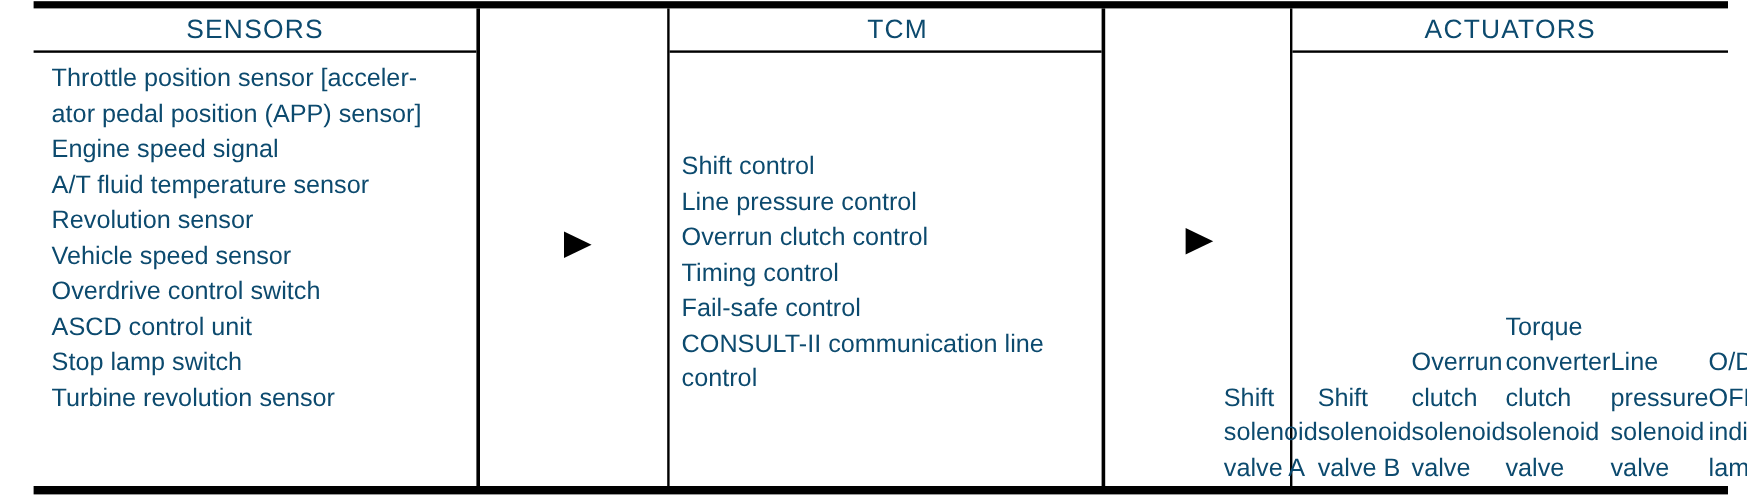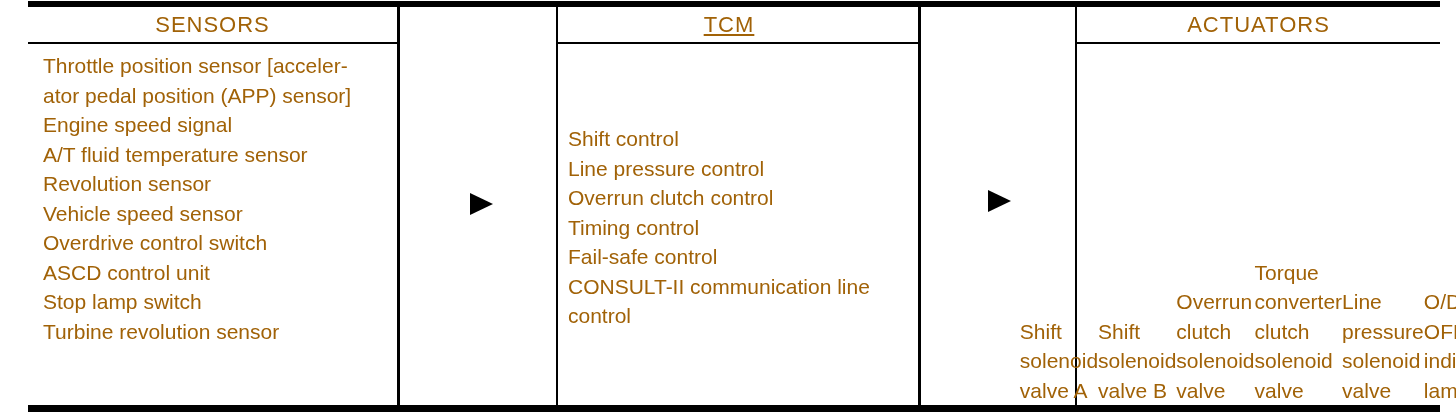--- a/index.html
+++ b/index.html
@@ -5,21 +5,21 @@
   html, body {
     margin: 0;
     padding: 0;
     background: #ffffff;
   }
   .canvas {
     position: relative;
     width: 1456px;
     height: 418px;
     background: #ffffff;
-    color: #a16207;
+    color: #0c4a6e;
     font-family: "Liberation Sans", sans-serif;
     overflow: hidden;
   }
   .hbar {
     position: absolute;
     background: #000000;
   }
   .hbar.top    { left: 28px; top: 1px;   width: 1412px; height: 6px; }
   .hbar.bottom { left: 28px; top: 405px; width: 1412px; height: 7px; }
   .vline {
@@ -45,21 +45,21 @@
     position: absolute;
     top: 7px;
     height: 35px;
     display: flex;
     align-items: center;
     justify-content: center;
     font-size: 22px;
     letter-spacing: 1px;
   }
   .col-header.h1 { left: 28px;   width: 369px; }
-  .col-header.h2 { left: 549px;  width: 360px; text-decoration: underline; }
+  .col-header.h2 { left: 568px;  width: 360px; }
   .col-header.h3 { left: 1077px; width: 363px; }
   .col-content {
     position: absolute;
     font-size: 21px;
     line-height: 29.5px;
   }
   .col-content .item {
     white-space: pre-line;
   }
   .col-content.c1 {

